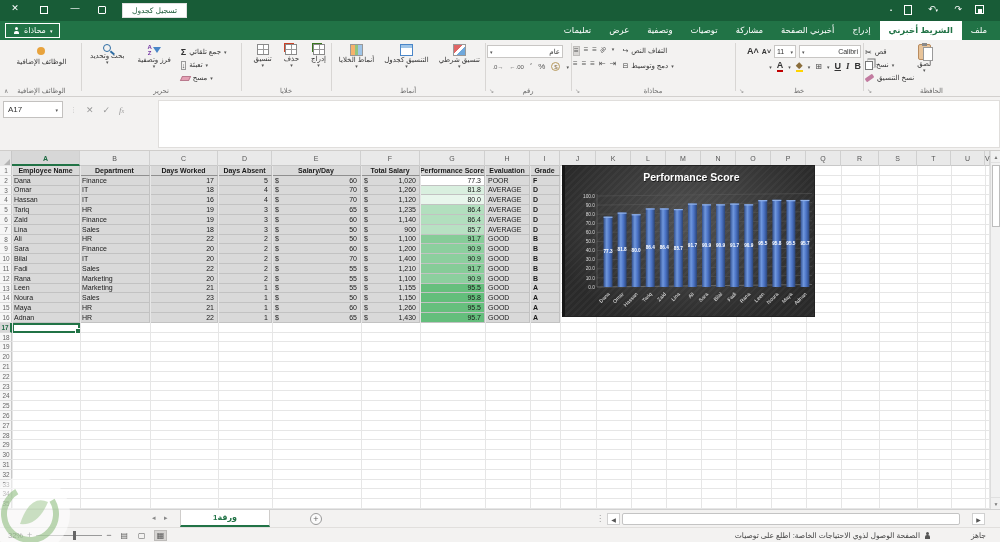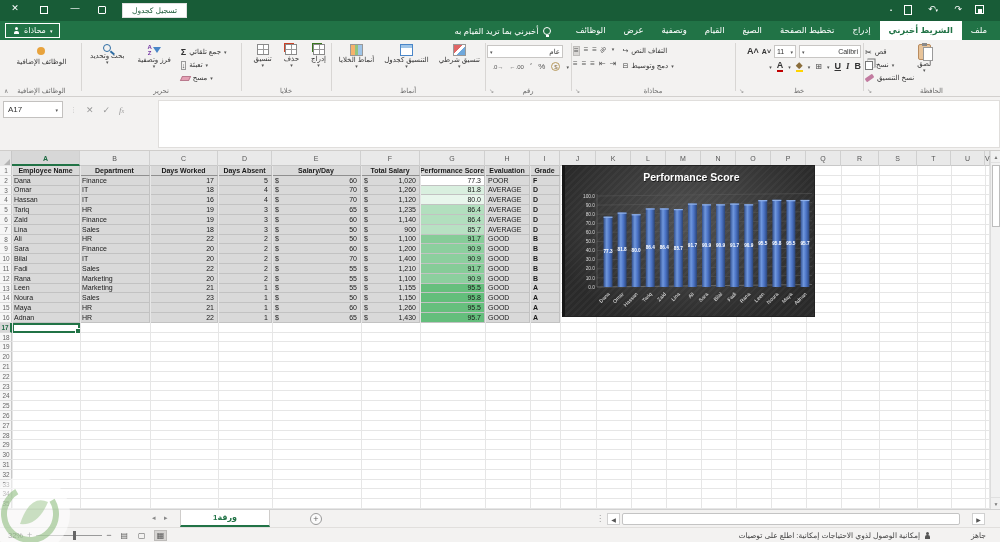--- a/index.html
+++ b/index.html
@@ -134,30 +134,26 @@
   <span class="qa-icon" style="right:62px">↶<span style="font-size:5px">▾</span></span>
   <span class="qa-icon" style="right:38px">↷</span>
   <span class="floppy" style="right:16px"></span>
 </div>
 
 <div id="tabsrow">
   <div id="tabs">
       <div class="tab">ملف</div>
       <div class="tab active">الشريط أخبرني</div>
       <div class="tab">إدراج</div>
-      <div class="tab">تخطيط الصفحة</div>
-      <div class="tab">الصيغ</div>
-      <div class="tab">القيام</div>
+      <div class="tab">أخبرني الصفحة</div>
+      <div class="tab">مشاركة</div>
+      <div class="tab">توصيات</div>
       <div class="tab">وتصفية</div>
       <div class="tab">عرض</div>
-      <div class="tab">الوظائف</div>
-      <div style="display: flex; align-items: center; gap: 4px; color: rgb(255, 255, 255); font-size: 8.5px; padding: 0px 16px;">
-        <span class="ic-bulb"></span>
-        <span dir="rtl">أخبرني بما تريد القيام به</span>
-      </div>
+      <div class="tab">تعليمات</div>
     </div>
   <div id="share-btn">
     <span class="ic-person"></span>
     <span>محاذاة</span>
     <span class="caret" style="color:#fff">▾</span>
   </div>
 </div>
 
 <div id="ribbon">
 
@@ -861,21 +857,21 @@
   <span id="zoomlvl">32%</span>
   <span class="zbtn">+</span>
   <div id="zslider">
       <div id="zhandle"></div>
     </div>
   <span class="zbtn">−</span>
   <span class="viewic">▤</span>
   <span class="viewic">▢</span>
   <span class="viewic active">▦</span>
   <div id="access">
-    <span dir="rtl">إمكانية الوصول لذوي الاحتياجات إمكانية: اطلع على توصيات</span>
+    <span dir="rtl">الصفحة الوصول لذوي الاحتياجات الخاصة: اطلع على توصيات</span>
     <span class="ic-person"></span>
   </div>
   <span id="ready" dir="rtl">جاهز</span>
 </div>
 
 <div id="watermark">
   <svg width="80" height="80" viewBox="0 0 80 80">
     <circle cx="40" cy="40" r="26" fill="none" stroke="#7bb36a" stroke-width="6" stroke-dasharray="90 40" transform="rotate(40 40 40)"></circle>
     <path d="M30 50 Q 40 20 58 28 Q 48 52 30 50 Z" fill="#9ac48a"></path>
   </svg>

